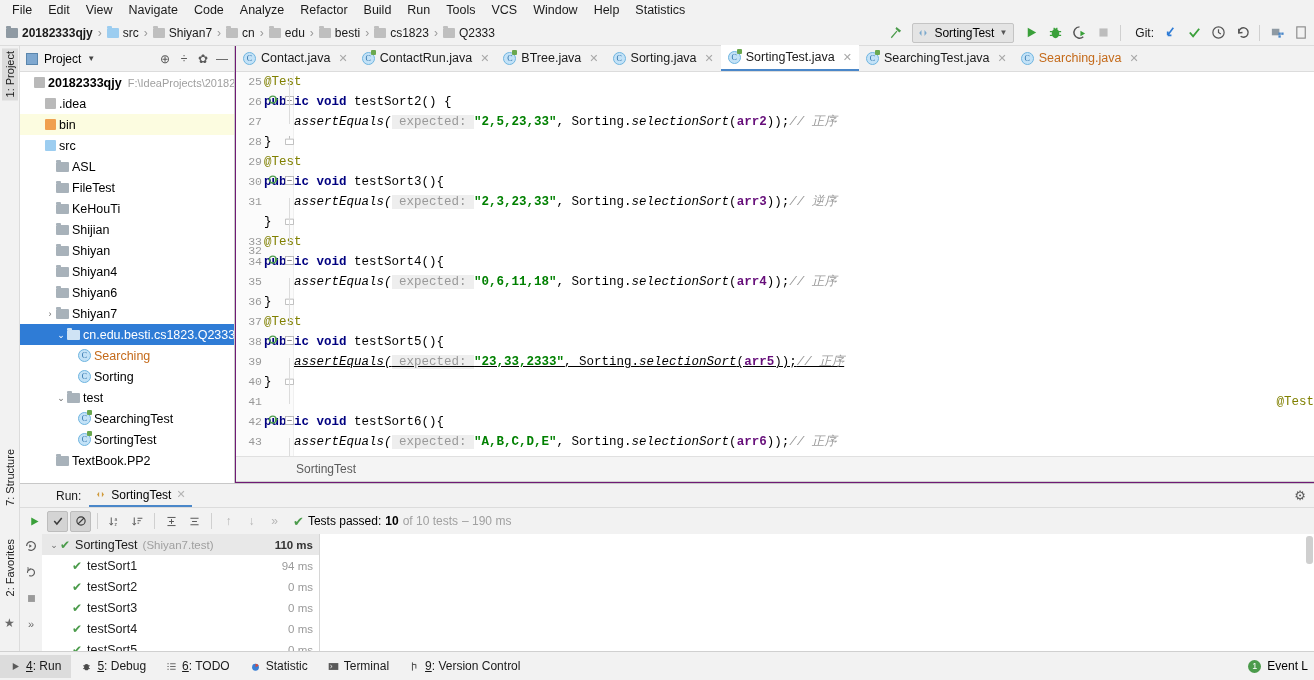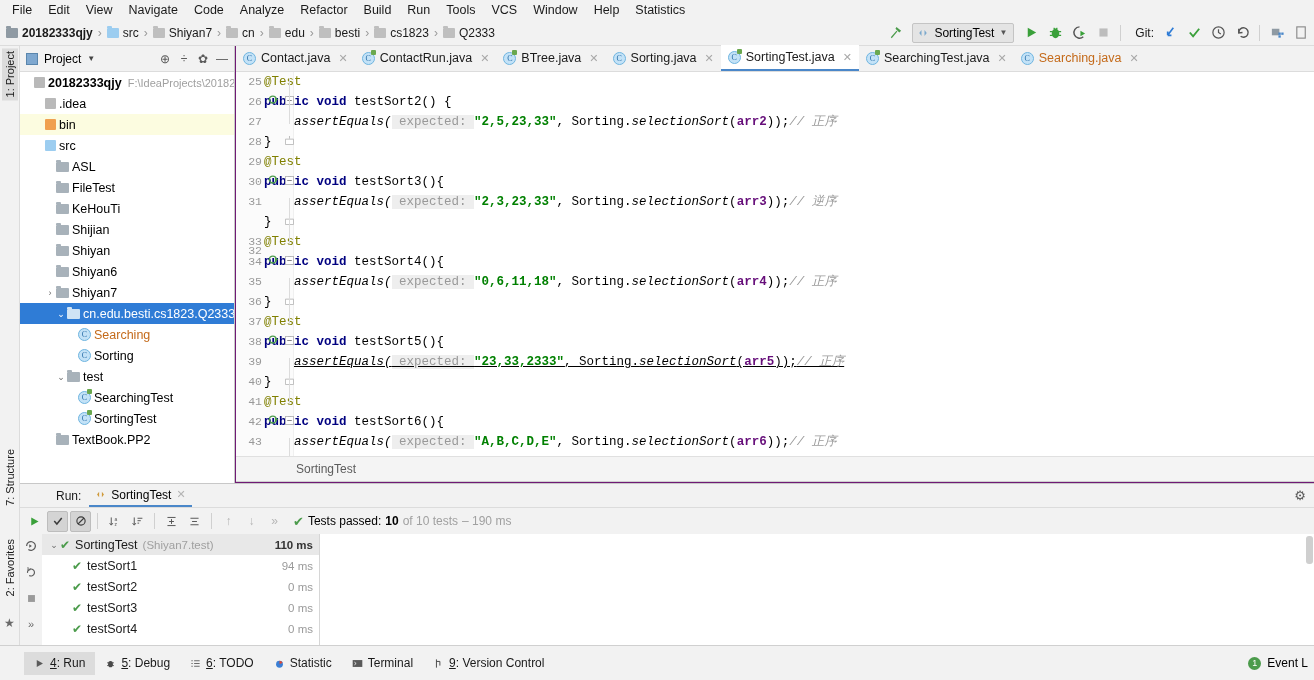--- a/index.html
+++ b/index.html
@@ -160,22 +160,22 @@
   .ttrow .chk { color:#4b9b4b; font-size:12px; margin-right:5px; }
   .ttrow .nm { color:#1a1a1a; }
   .ttrow .sub { color:#a0a0a0; margin-left:5px; font-size:11.5px; }
   .ttrow .ms { margin-left:auto; font-size:11.5px; color:#9a9a9a; }
   .ttrow.sel .ms { color:#333; font-weight:bold; }
   .console { flex:1; background:#fff; position:relative; overflow:hidden; }
   .conline { font-family:"Liberation Mono", monospace; font-size:12px; padding:4px 0 0 10px; color:#1a1a1a; background:#eef6ee;}
 
   
   .statusbar {
-    position:absolute; left:0; bottom:0; width:1314px; height:35px;
-    background:#f2f2f2; border-top:1px solid #d0d0d0; display:flex; align-items:center;padding-left:24px;
+    position:absolute; left:0; bottom:0; width:1314px; height:29px;
+    background:#f2f2f2; border-top:1px solid #d0d0d0; display:flex; align-items:center;
   }
   .sb-item { display:flex; align-items:center; gap:5px; padding:0 10px; height:23px; font-size:12px; color:#1a1a1a;}
   .sb-item.sel { background:#dcdcdc; }
   .sb-item u { text-decoration:underline; }
   .sb-right { margin-left:auto; display:flex; align-items:center; padding-right:6px; gap:6px;}
   .evbadge { width:13px;height:13px;border-radius:50%;background:#4b9b4b;color:#fff;font-size:9px;display:flex;align-items:center;justify-content:center;}
 
   .scroll-v { position:absolute; right:0; top:0; width:9px; bottom:0; background:transparent;}
   .scroll-thumb { position:absolute; right:1px; width:7px; background:#cfcfcf; border-radius:3px;}
 </style>
@@ -383,20 +383,25 @@
           <span class="tname">Shijian</span>
         </div>
         <div class="trow" style="padding-left: 24px;">
           <span class="arrow"></span>
           <span class="tfold"></span>
           <span class="tname">Shiyan</span>
         </div>
         <div class="trow" style="padding-left: 24px;">
           <span class="arrow"></span>
           <span class="tfold"></span>
+          <span class="tname">Shiyan4</span>
+        </div>
+        <div class="trow" style="padding-left: 24px;">
+          <span class="arrow"></span>
+          <span class="tfold"></span>
           <span class="tname">Shiyan6</span>
         </div>
         <div class="trow" style="padding-left: 24px;">
           <span class="arrow">›</span>
           <span class="tfold"></span>
           <span class="tname">Shiyan7</span>
         </div>
         <div class="trow sel" style="padding-left: 35px;">
           <span class="arrow">⌄</span>
           <span class="tfold pkg"></span>
@@ -577,21 +582,21 @@
           <span class="lnum" style="top: 3px;">39</span>
           <span class="codetxt" style="padding-left: 58px;"><span class="k-italic">assertEquals(</span><span class="k-param"> expected: </span><span class="k-str">"23,33,2333"</span><span>, Sorting.</span><span class="k-italic">selectionSort</span><span>(</span><span class="k-var">arr5</span><span>));</span><span class="k-cmt">// 正序</span></span>
         </div>
         <div class="crow" style="position: relative;">
           <span class="lnum" style="top: 3px;">40</span>
           <span class="foldmark" style="top: 4px;"><svg width="9" height="9" viewBox="0 0 10 10">
               <path d="M5 0 V3 M0.5 3.5 h9 v6 h-9 z" fill="#fff" stroke="#b8b8b8"></path>
             </svg></span>
           <span class="codetxt" style="padding-left: 28px;"><span>}</span></span>
         </div>
-        <div class="crow" style="position: relative;">
+        <div class="crow" style="position: relative; justify-content: flex-end;">
           <span class="lnum" style="top: 3px;">41</span>
           <span class="codetxt" style="padding-left: 28px;"><span class="k-ann">@Test</span></span>
         </div>
         <div class="crow" style="position: relative;">
           <span class="lnum" style="top: 3px;">42</span>
           <span class="runmark" style="top: 2px;"><svg width="11" height="11" viewBox="0 0 16 16">
               <circle cx="7" cy="8" r="5" fill="none" stroke="#4b9b4b" stroke-width="2"></circle>
               <path d="M10 5 L15 8 L10 11 Z" fill="#4b9b4b"></path>
             </svg></span>
           <span class="foldmark" style="top: 4px;"><svg width="9" height="9" viewBox="0 0 10 10">

